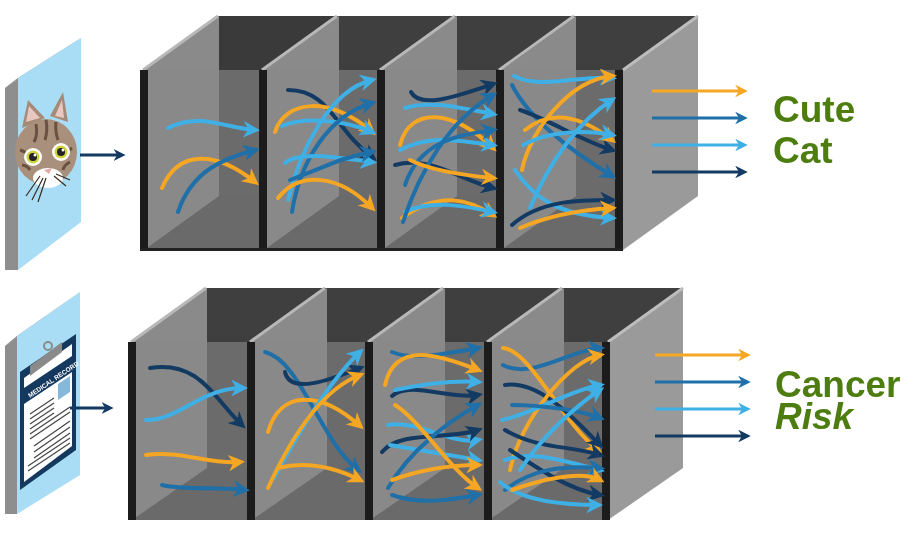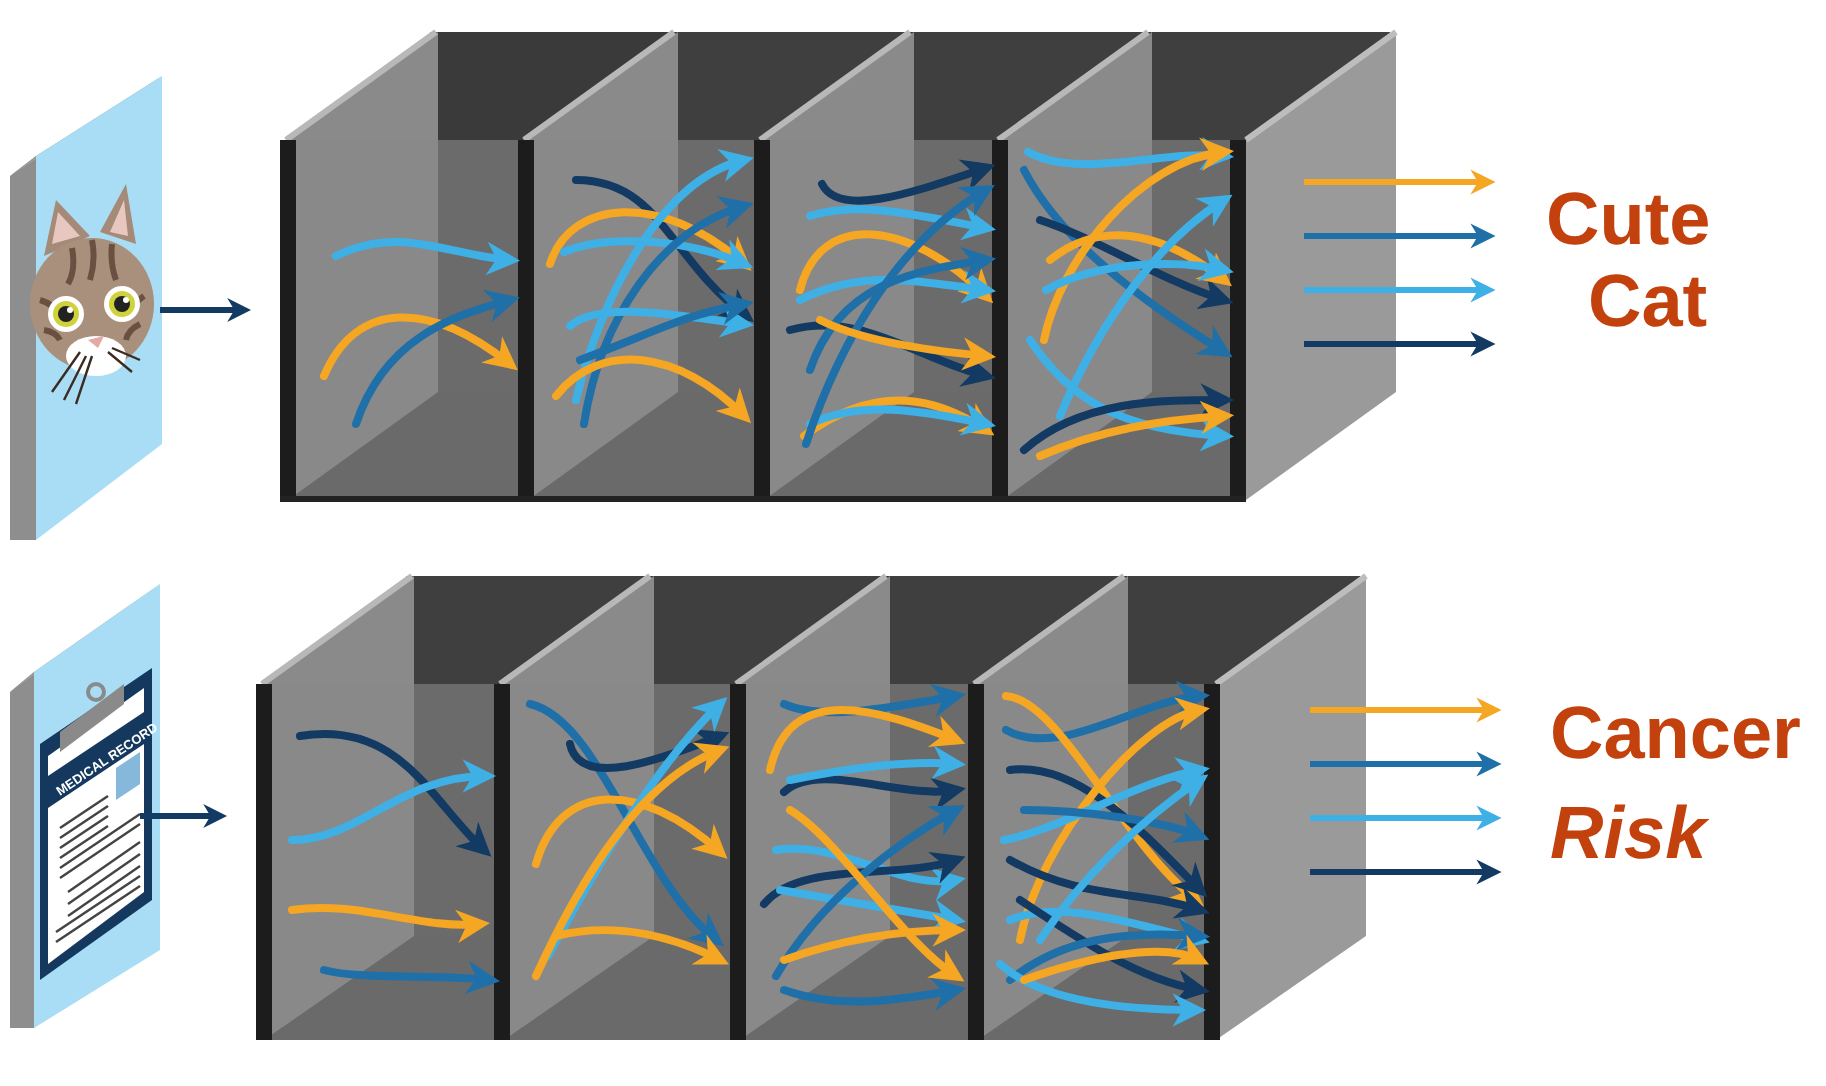--- a/index.html
+++ b/index.html
@@ -1,20 +1,20 @@
 <!DOCTYPE html>
 <html><head>
 <meta charset="utf-8">
 <style>
   html, body { margin: 0; padding: 0; background: #ffffff; }
   body { width: 913px; height: 543px; position: relative; overflow: hidden;
          font-family: "Liberation Sans", sans-serif; }
   #stage { position: absolute; left: 0; top: 0; }
   .label {
-    position: absolute; color: #c2410c; font-weight: bold;
+    position: absolute; color: #4d7c0f; font-weight: bold;
     font-family: "Liberation Sans", sans-serif; font-size: 37px; line-height: 40px;
     letter-spacing: 0px;
   }
 </style>
 </head>
 <body>
 
 <svg id="stage" width="913" height="543" viewBox="0 0 913 543" xmlns="http://www.w3.org/2000/svg">
   <defs>
     <marker id="ah-o" viewBox="0 0 10 10" refX="7" refY="5" markerWidth="4.2" markerHeight="4.2" orient="auto">
@@ -266,15 +266,15 @@
 
   <g stroke-width="3">
     <line x1="655" y1="355" x2="747" y2="355" stroke="#f5a623" marker-end="url(#ah-o)"></line>
     <line x1="655" y1="382" x2="747" y2="382" stroke="#1f6fa8" marker-end="url(#ah-m)"></line>
     <line x1="655" y1="409" x2="747" y2="409" stroke="#3fb0e6" marker-end="url(#ah-l)"></line>
     <line x1="655" y1="436" x2="747" y2="436" stroke="#123a63" marker-end="url(#ah-n)"></line>
   </g>
 </svg>
 
 <div class="label" style="left:773px; top:90px;">Cute</div>
-<div class="label" style="left:773px; top:131px;margin-left:21px;">Cat</div>
-<div class="label" style="left:775px; top:347px;">Cancer</div>
+<div class="label" style="left:773px; top:131px;">Cat</div>
+<div class="label" style="left:775px; top:365px;">Cancer</div>
 <div class="label" style="left:775px; top:397px;font-style:italic;">Risk</div>
 
 </body></html>

